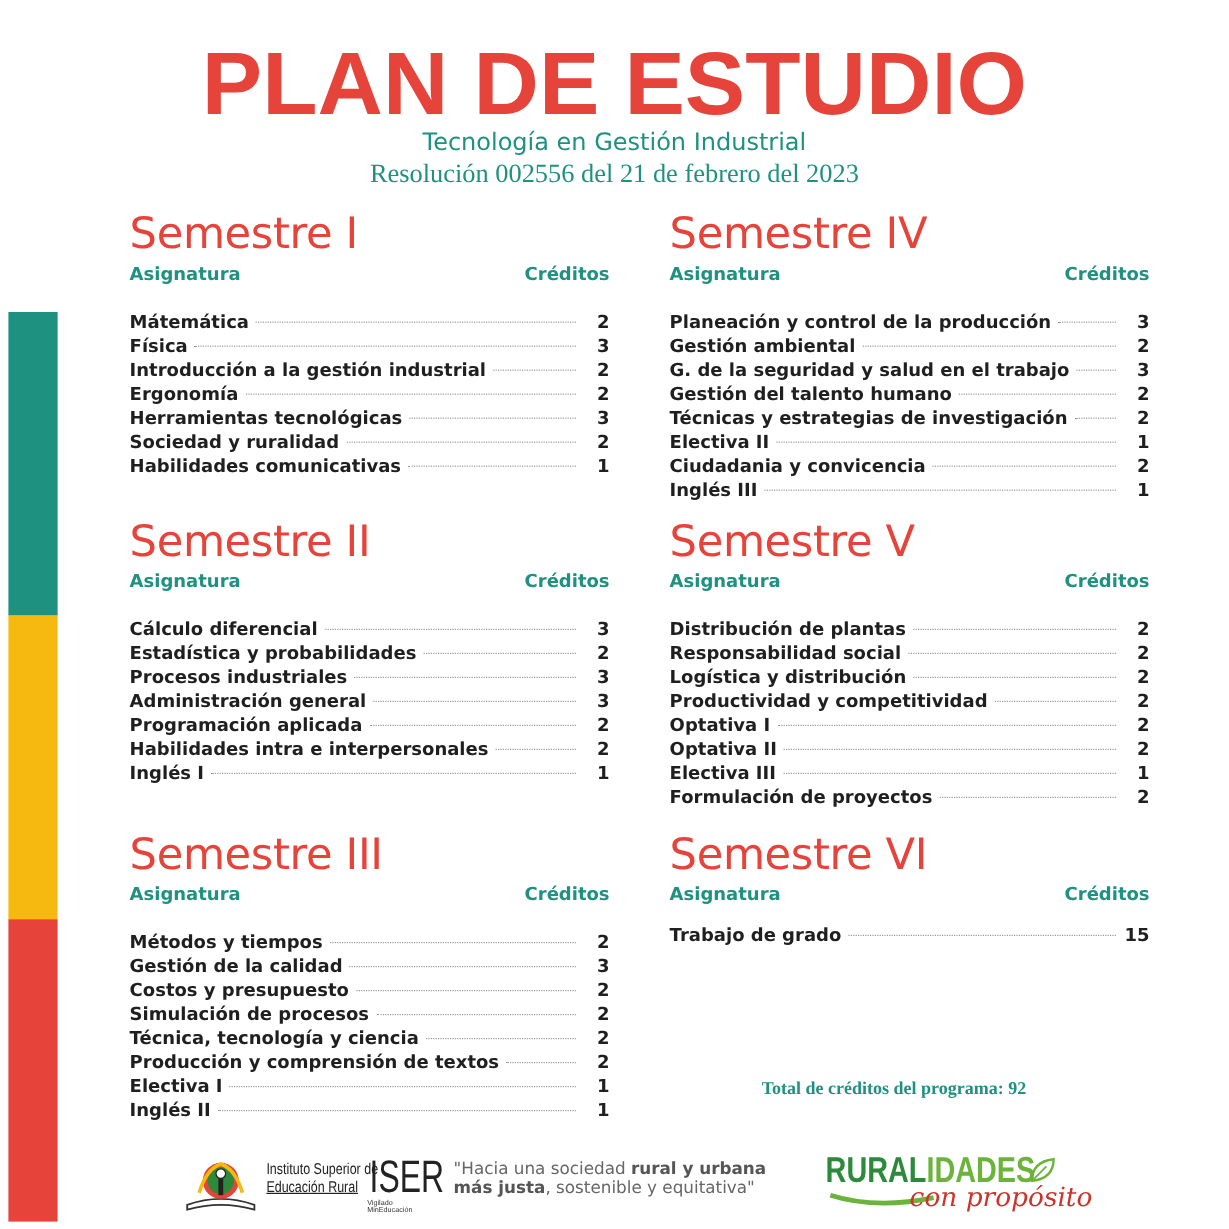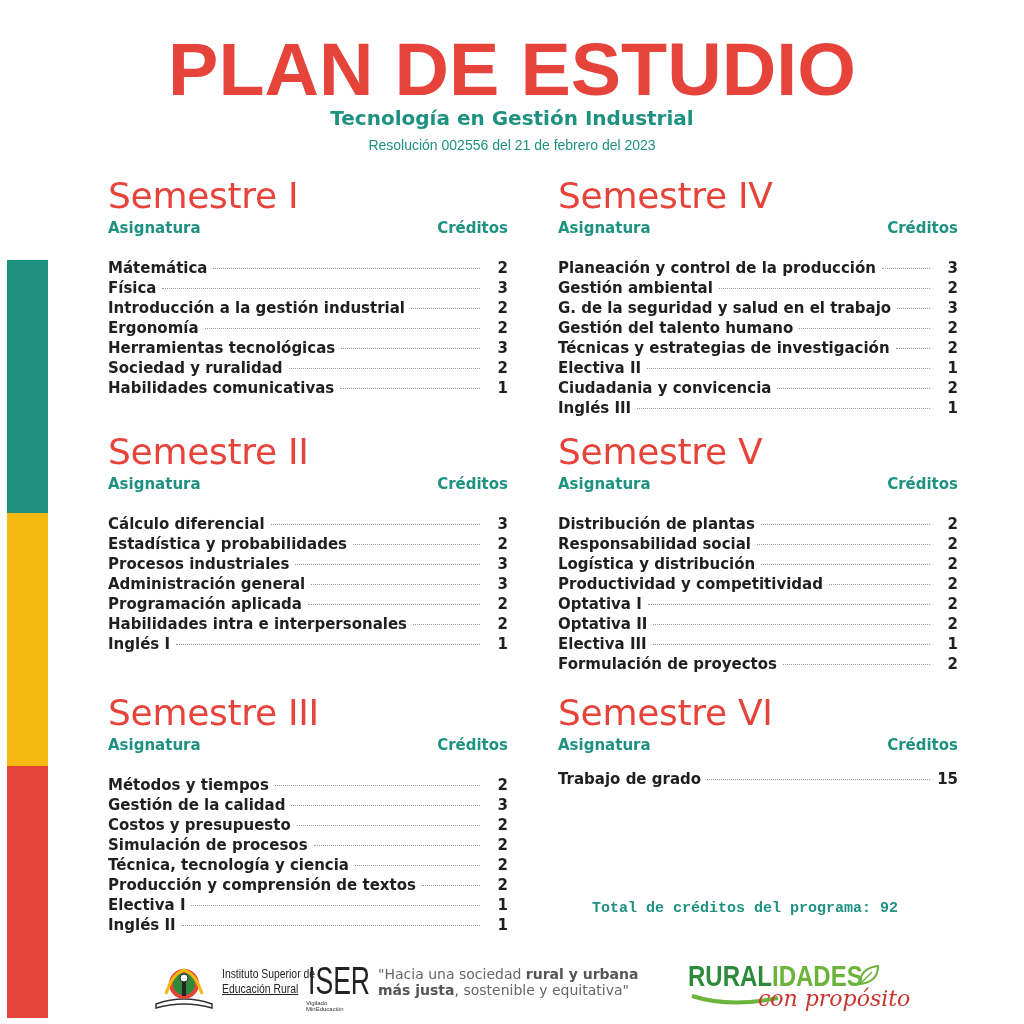--- a/index.html
+++ b/index.html
@@ -12,26 +12,26 @@
     .bar-red { top: 766px; height: 252px; background: #e6433a; }
 
     .title {
       position: absolute; top: 32px; left: 0; width: 1024px; text-align: center;
       font-family: "Liberation Sans", sans-serif; font-weight: bold;
       font-size: 74px; color: #e6433a; letter-spacing: 0px; line-height: 76px;
       transform: scaleX(1.02);
     }
     .subtitle {
       position: absolute; top: 106px; left: 0; width: 1024px; text-align: center;
-      font-family: "DejaVu Sans", sans-serif; font-weight: bold; font-size: 20px;
+      font-family: "DejaVu Sans", sans-serif; font-weight: normal; font-size: 20px;
       color: #1e9180; line-height: 24px;
     }
     .resolution {
       position: absolute; top: 131px; left: 0; width: 1024px; text-align: center;
-      font-family: Liberation Sans, sans-serif; font-size: 14px; color: #1e9180;
+      font-family: Liberation Serif, serif; font-size: 22px; color: #1e9180;
       line-height: 28px; font-weight: normal;
     }
 
     .semester { position: absolute; width: 400px; }
     .sem-title {
       font-family: "DejaVu Sans", sans-serif; font-size: 36px; color: #e6433a;
       line-height: 32px; height: 34px; letter-spacing: -0.3px;
     }
     .sem-head {
       display: flex; justify-content: space-between; margin-top: 4px;
@@ -45,21 +45,21 @@
     }
     .row .name { white-space: nowrap; }
     .row .dots {
       flex: 1; margin: 0 6px 0 6px; border-bottom: 1px dotted #9a9a9a;
       height: 1px; position: relative; top: -4px;
     }
     .row .cred { width: 22px; text-align: right; }
 
     .total {
       position: absolute; top: 900px; left: 560px; width: 370px; text-align: center;
-      font-family: Liberation Mono, monospace; font-weight: bold; font-size: 15px;
+      font-family: Liberation Serif, serif; font-weight: bold; font-size: 15px;
       color: #1e9180;
     }
 
     .footer { position: absolute; top: 958px; left: 0; width: 908px; height: 60px; text-decoration: underline; }
     .iser-logo { position: absolute; left: 152px; top: 2px; width: 210px; height: 56px; }
     .iser-emblem { position: absolute; left: 0; top: 4px; width: 64px; height: 46px; }
     .iser-text { position: absolute; left: 70px; top: 6px;
       font-family: "Liberation Sans", sans-serif; font-size: 13px; line-height: 15px;
       color: #222; transform: scaleX(0.8); transform-origin: left top; white-space: nowrap; }
     .iser-big { position: absolute; left: 156px; top: 2px;

